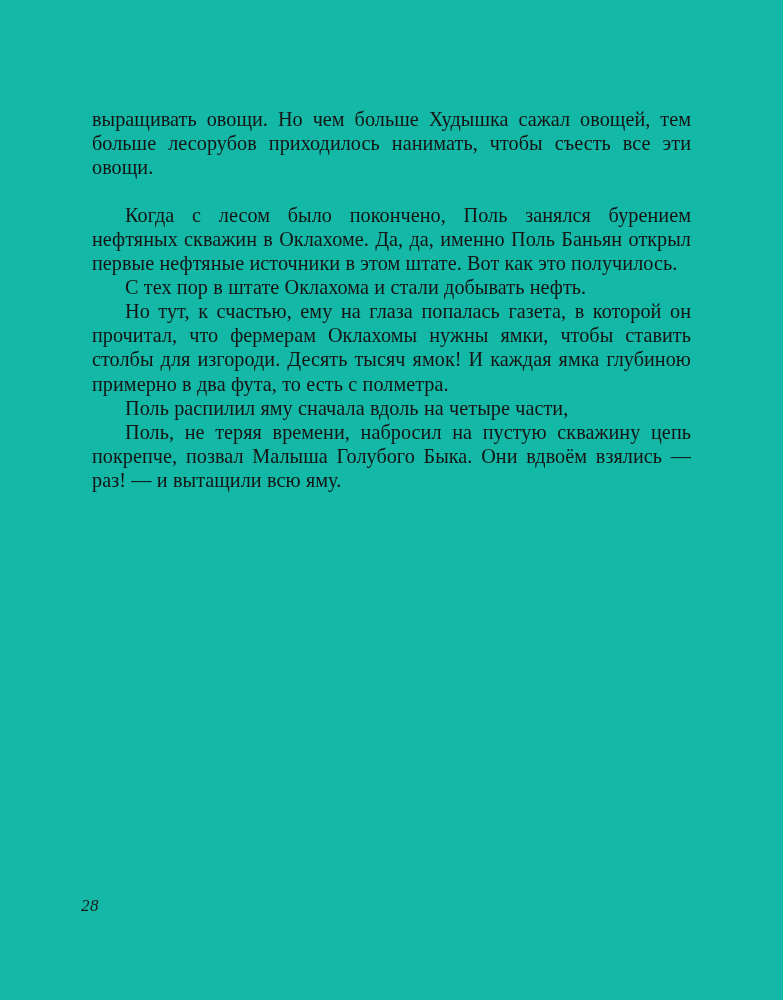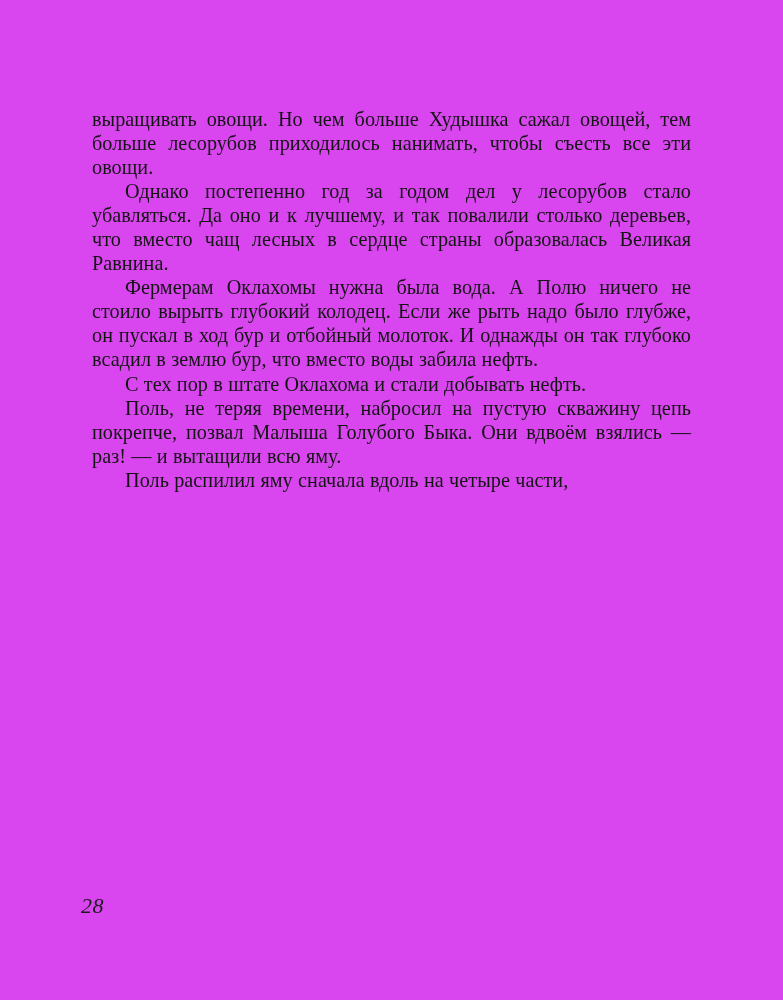--- a/index.html
+++ b/index.html
@@ -17,21 +17,21 @@
     color: #141414;
     -webkit-font-smoothing: antialiased;
   }
 
   #page {
     position: absolute;
     left: 0;
     top: 0;
     width: 783px;
     height: 1000px;
-    background: #d946ef;
+    background: #14b8a6;
     text-decoration: underline;
   }
 
   #text-column {
     position: absolute;
     left: 92px;
     top: 107px;
     width: 599px;
   }
 
@@ -62,35 +62,35 @@
   p.para:last-of-type {
     text-align: justify;
   }
 
   #folio {
     position: absolute;
     left: 81px;
     top: 896px;
     font-family: "Liberation Serif", "DejaVu Serif", serif;
     font-style: italic;
-    font-size: 22px;
+    font-size: 17px;
     line-height: 19px;
     color: #1a1a1a;
     letter-spacing: 0.4px;
   }
 </style>
 </head>
 <body>
 
 <div id="page">
 
   <div id="text-column">
       <p class="para continuation">выращивать овощи. Но чем больше Худышка сажал овощей, тем больше лесорубов приходилось нанимать, чтобы съесть все эти овощи.</p>
-      <p class="para">Однако постепенно год за годом дел у лесорубов стало убавляться. Да оно и к лучшему, и так повалили столько деревьев, что вместо чащ лесных в сердце страны образовалась Великая Равнина.</p>
-      <p class="para">Фермерам Оклахомы нужна была вода. А Полю ничего не стоило вырыть глубокий колодец. Если же рыть надо было глубже, он пускал в ход бур и отбойный молоток. И однажды он так глубоко всадил в землю бур, что вместо воды забила нефть.</p>
+      <p class="para section-start">Когда с лесом было покончено, Поль занялся бурением нефтяных скважин в Оклахоме. Да, да, именно Поль Баньян открыл первые нефтяные источники в этом штате. Вот как это получилось.</p>
       <p class="para">С тех пор в штате Оклахома и стали добывать нефть.</p>
+      <p class="para">Но тут, к счастью, ему на глаза попалась газета, в которой он прочитал, что фермерам Оклахомы нужны ямки, чтобы ставить столбы для изгороди. Десять тысяч ямок! И каждая ямка глубиною примерно в два фута, то есть с полметра.</p>
+      <p class="para">Поль распилил яму сначала вдоль на четыре части,</p>
       <p class="para">Поль, не теряя времени, набросил на пустую скважину цепь покрепче, позвал Малыша Голубого Быка. Они вдвоём взялись — раз! — и вытащили всю яму.</p>
-      <p class="para">Поль распилил яму сначала вдоль на четыре части,</p>
     </div>
 
   <div id="folio">28</div>
 
 </div>
 
 </body></html>

